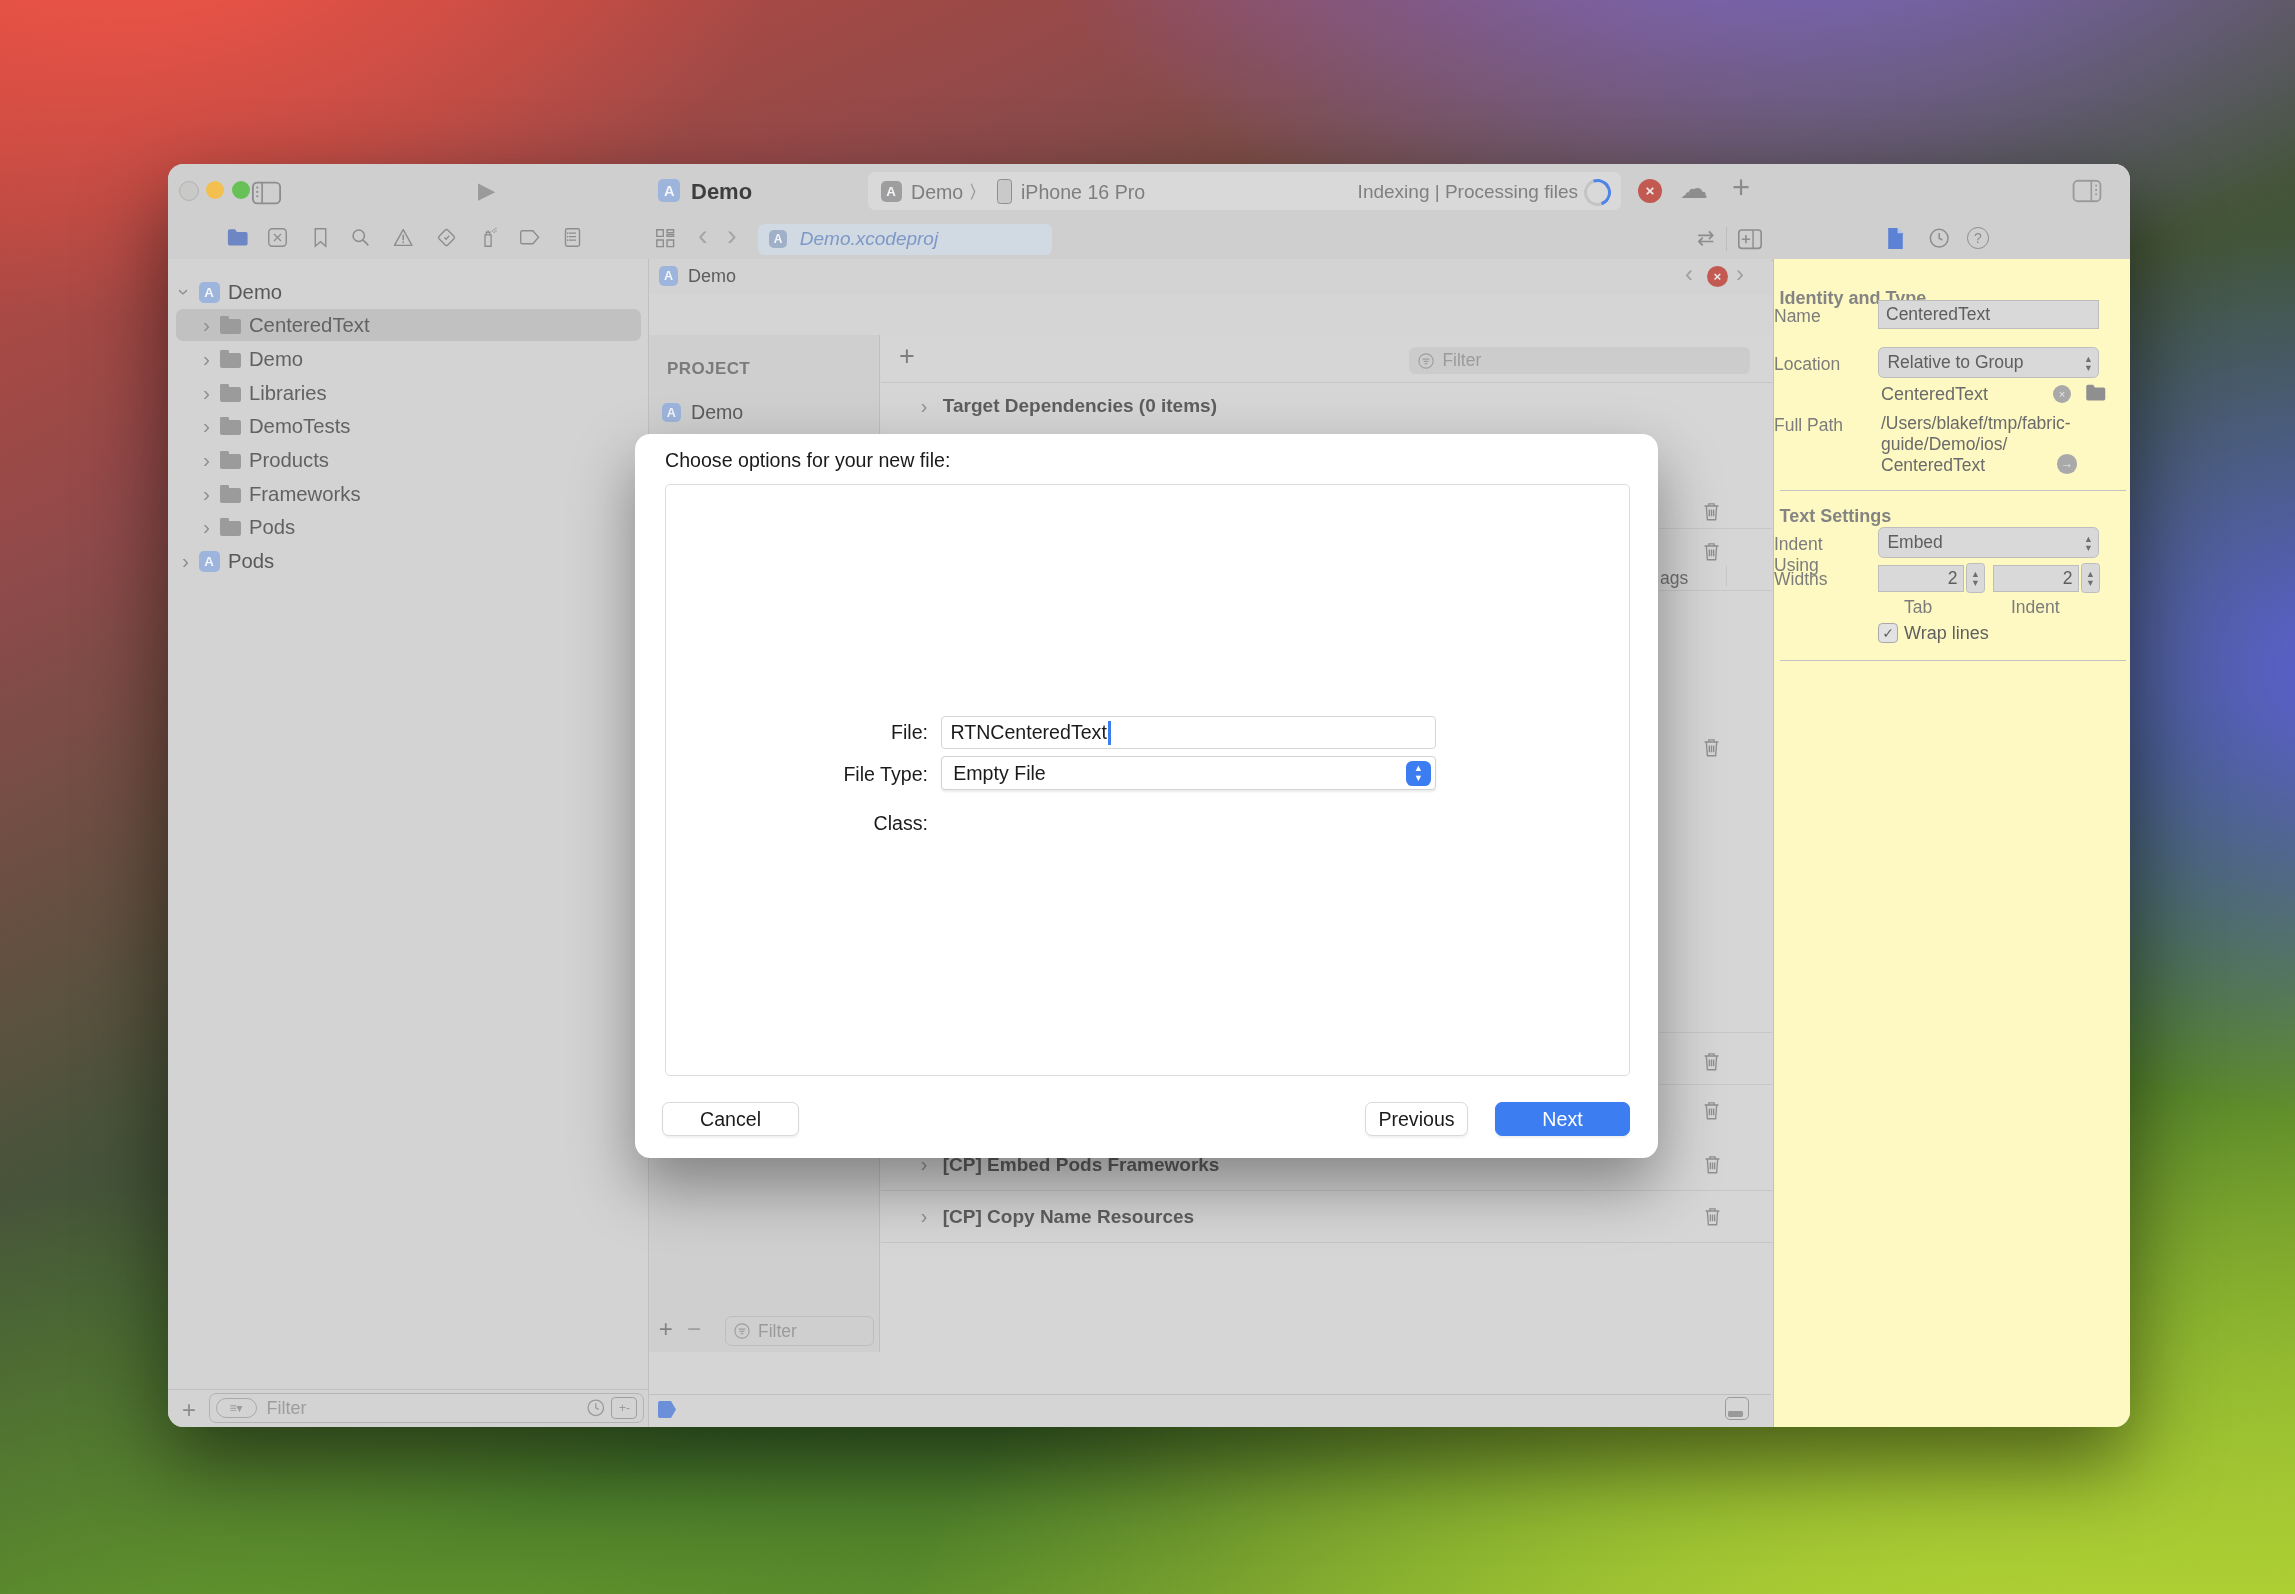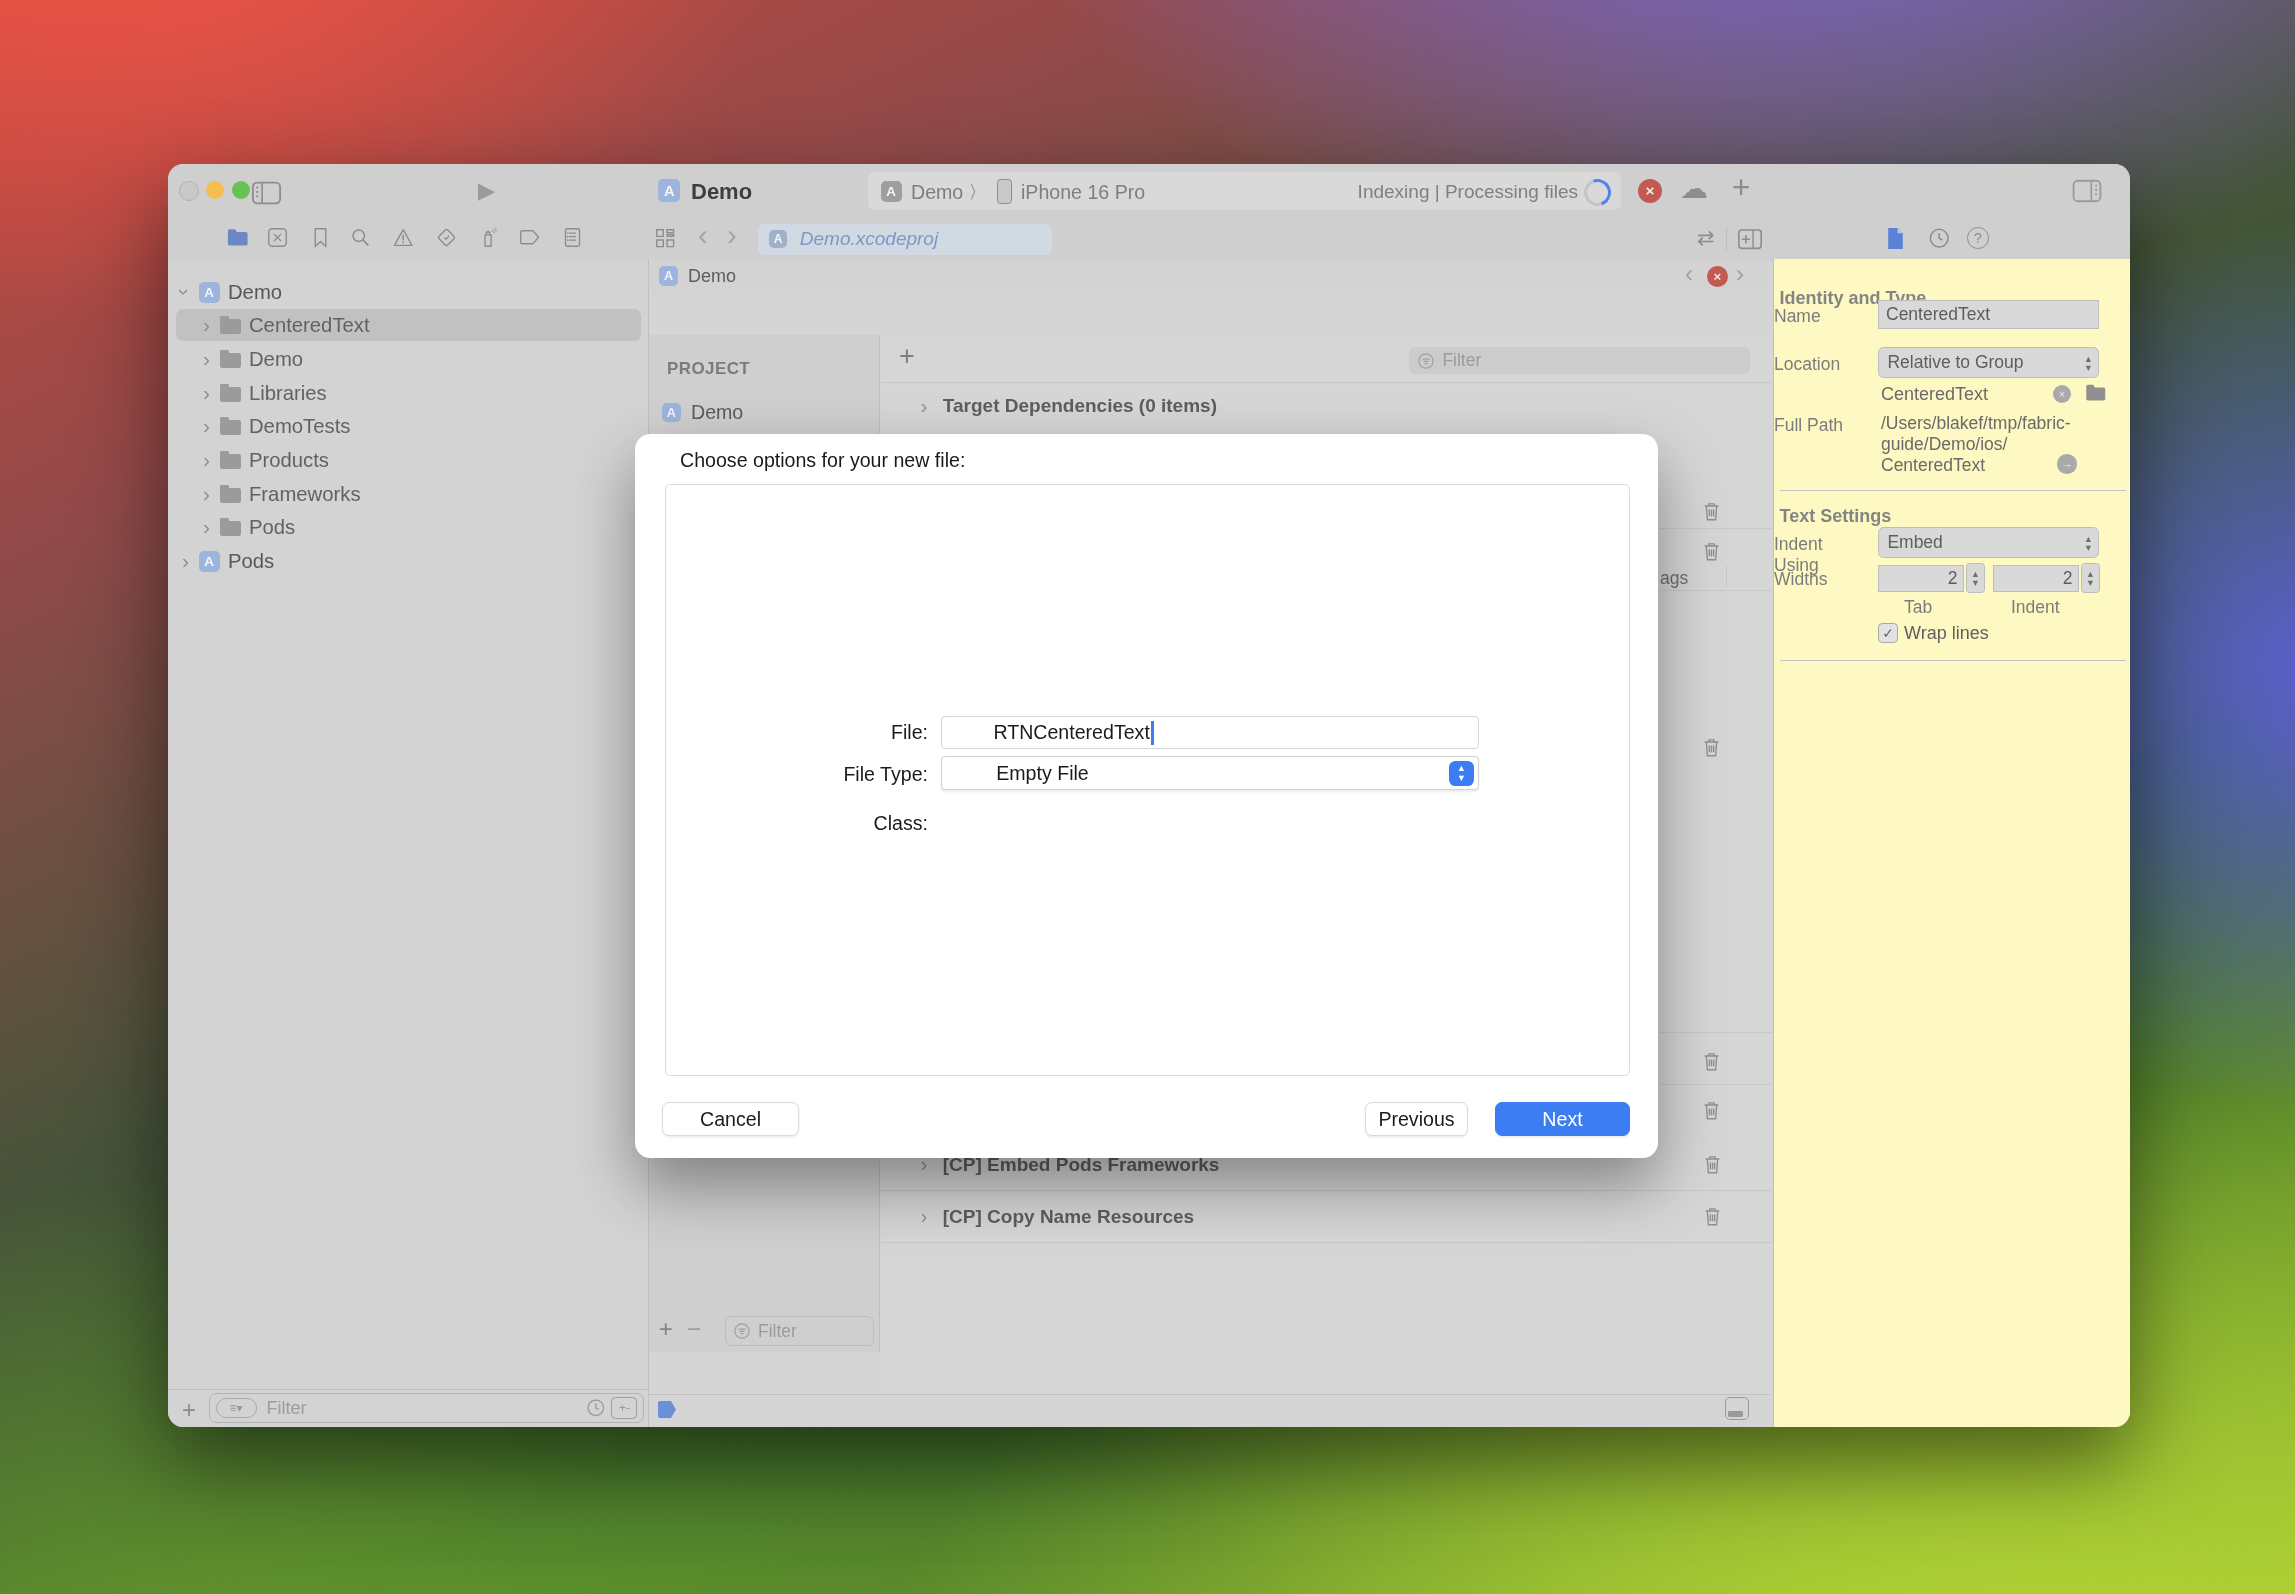--- a/index.html
+++ b/index.html
@@ -58,21 +58,21 @@
   .ifield{position:absolute;background:#d9d9d9;border:1.4px solid #bdbdbd;color:#5e5e5e;font-size:17.5px;
     display:flex;align-items:center;}
   .ihead{position:absolute;font-weight:bold;font-size:18px;color:#848484;}
   .stepperg{position:absolute;display:flex;flex-direction:column;align-items:center;justify-content:center;
     color:#6f6f6f;font-size:10.5px;line-height:9px;}
   
   .dialog{position:absolute;left:467px;top:270px;width:1023px;height:724px;background:#ffffff;border-radius:15.4px;
     box-shadow:0 28px 63px rgba(0,0,0,.38);z-index:50;}
   .dlabel{position:absolute;left:0;width:293px;text-align:right;font-size:19.6px;color:#1b1b1d;}
   .dfield{position:absolute;background:#fff;border:1.4px solid #d6d6d6;border-radius:4px;display:flex;align-items:center;
-    font-size:19.6px;color:#1b1b1d;padding-left:43px;}
+    font-size:19.6px;color:#1b1b1d;}
   .btn{position:absolute;border-radius:7px;display:flex;align-items:center;justify-content:center;
     font-size:19.6px;background:#fff;border:1.4px solid #d9d9d9;color:#1b1b1d;box-shadow:0 1.4px 2.1px rgba(0,0,0,.06);}
   .btn.primary{background:#3d7df2;border-color:#3d7df2;color:#fff;}
   .cursor{display:inline-block;width:2.8px;height:24px;background:#3d7df2;margin-left:1.4px;vertical-align:middle;}
   .bluestep{position:absolute;right:4.2px;top:3.5px;width:25px;height:25px;border-radius:6.3px;background:#3d7df2;color:#fff;
     display:flex;flex-direction:column;align-items:center;justify-content:center;font-size:10.5px;line-height:9.8px;}
   .chipfilter{display:flex;align-items:center;justify-content:center;border:1.4px solid #a9a9a9;border-radius:10.5px;
     color:#9a9a9a;flex:none;}
   svg.ic{display:block;}
 </style>
@@ -429,21 +429,21 @@
       <div class="stepperg" style="left:307px;top:304px;width:17px;height:28px;border:1.4px solid #bdbdbd;border-radius:3.5px;background:#d9d9d9;">▴<br>▾</div>
       <div class="txt" style="left:130px;top:338px;font-size:17.5px;color:#7c7c7c;">Tab</div>
       <div class="txt" style="left:237px;top:338px;font-size:17.5px;color:#7c7c7c;">Indent</div>
 
       <div class="abs" style="left:104px;top:364px;width:18px;height:18px;border:1.4px solid #a8a8a8;border-radius:4.2px;background:#e2e2e2;color:#5f5f5f;font-size:14px;display:flex;align-items:center;justify-content:center;">✓</div>
       <div class="txt" style="left:130px;top:364px;font-size:18px;color:#5f5f5f;">Wrap lines</div>
       <div class="hline" style="left:5.6px;top:401px;width:346px;background:#c3c3c3;"></div>
     </div>
 
     <div class="dialog">
-      <div class="txt" style="left:45px;top:15.4px;font-size:19.6px;color:#1a1a1a;">Choose options for your new file:</div>
+      <div class="txt" style="left:30px;top:15.4px;font-size:19.6px;color:#1a1a1a;">Choose options for your new file:</div>
       <div class="abs" style="left:30px;top:50px;width:963px;height:590px;border:1.4px solid #dcdcdc;border-radius:4.9px;"></div>
 
       <div class="dlabel" style="top:287px;">File:</div>
       <div class="dfield" style="left:306px;top:282px;width:493px;height:31px;">
         <span style="margin-left:8.4px;">RTNCenteredText</span>
         <span class="cursor"></span>
       </div>
 
       <div class="dlabel" style="top:329px;">File Type:</div>
       <div class="dfield" style="left:306px;top:322px;width:493px;height:32px;border-color:#d2d2d6;box-shadow:0 1.4px 2.1px rgba(0,0,0,.08);">

